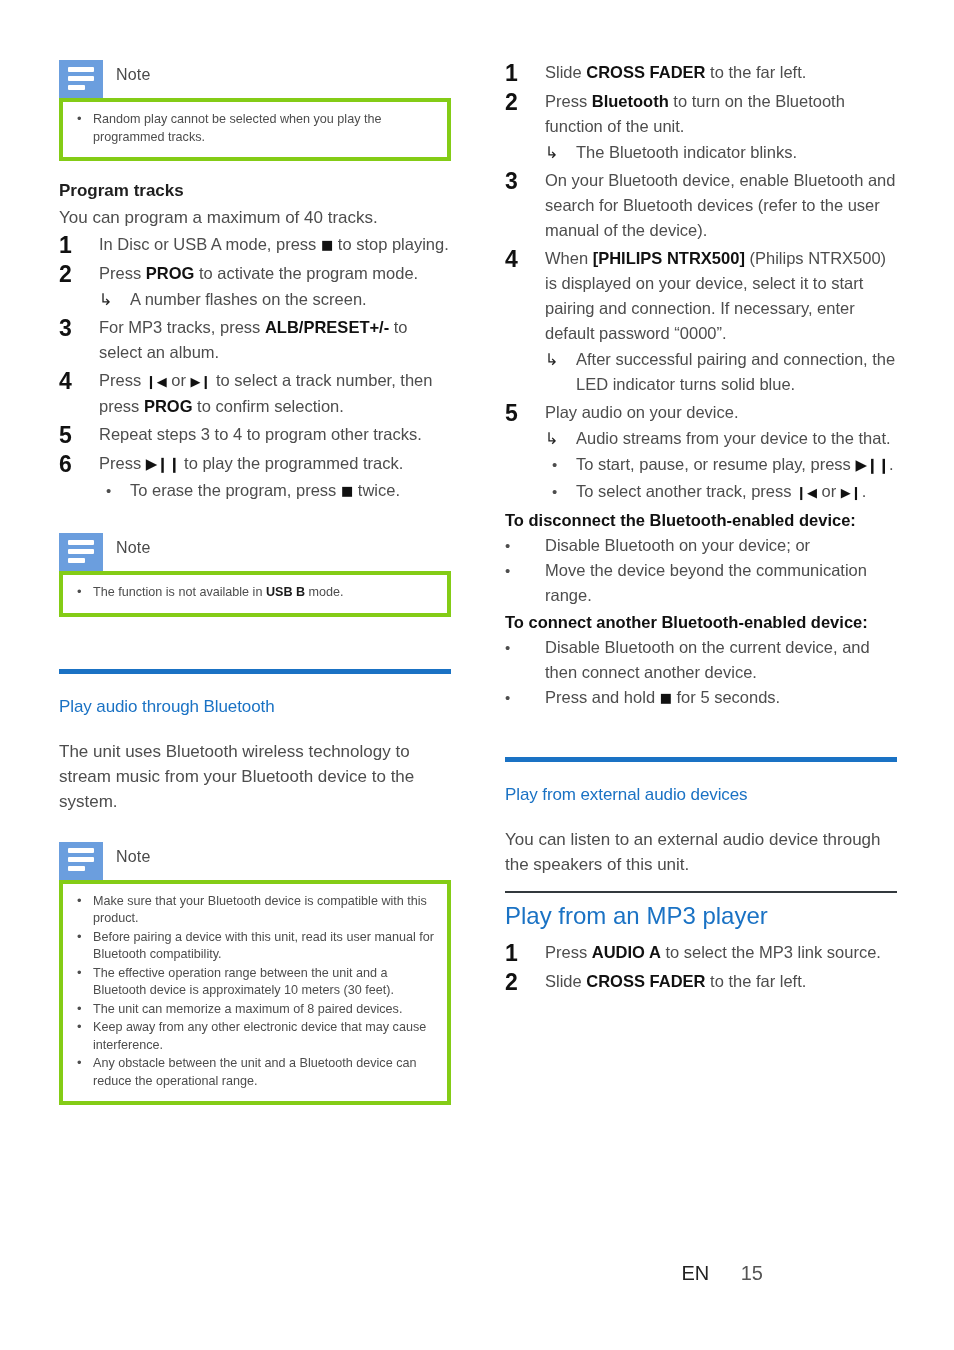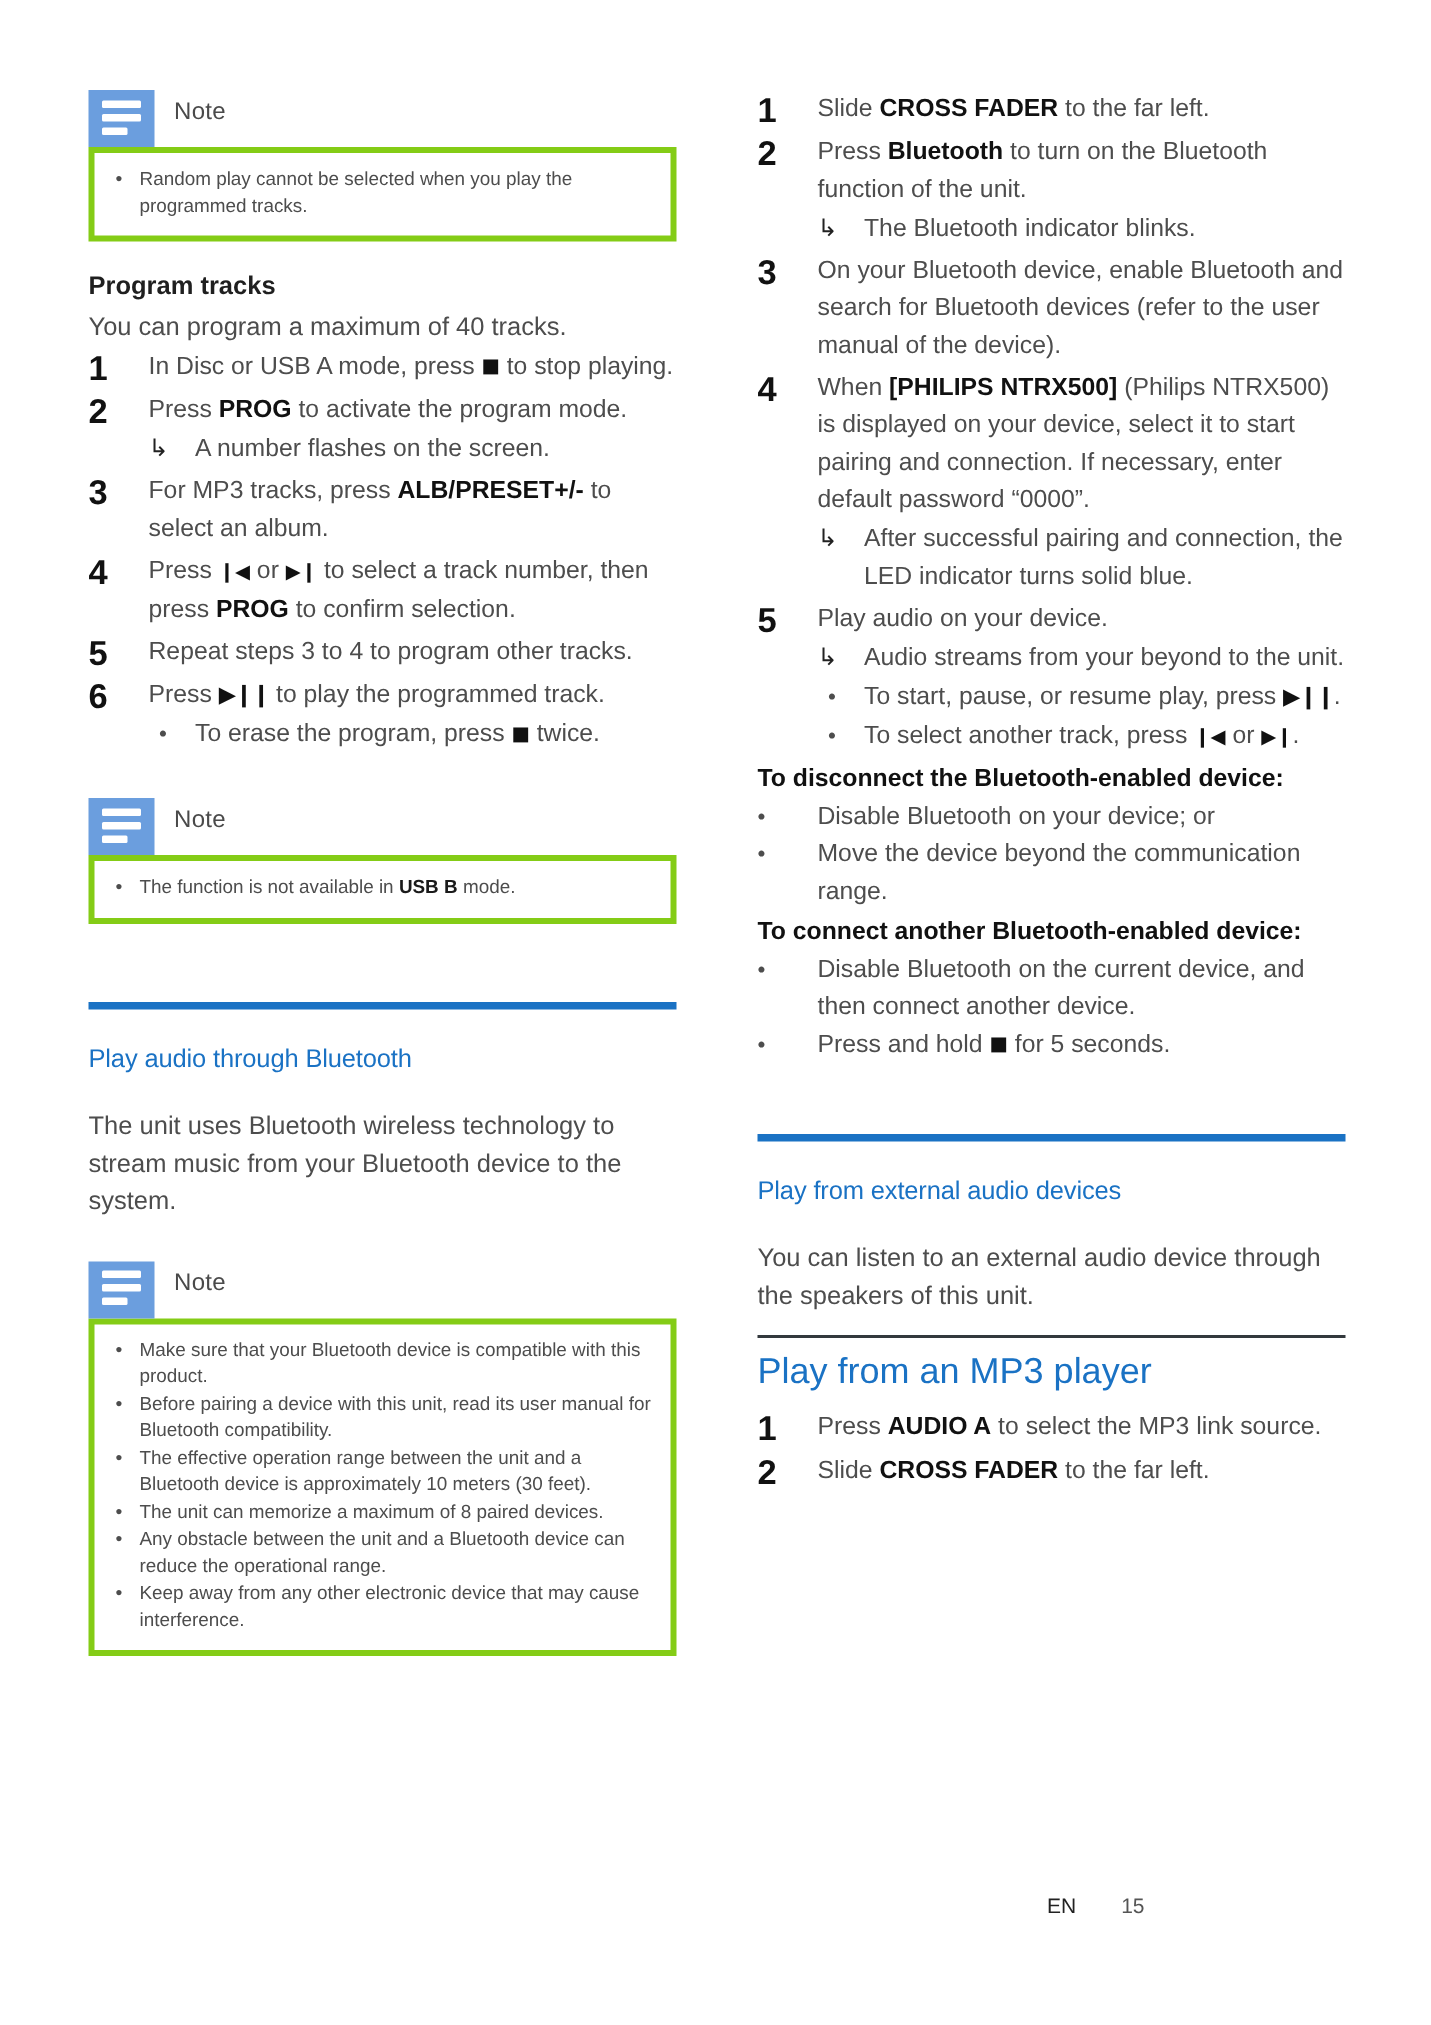--- a/index.html
+++ b/index.html
@@ -213,21 +213,21 @@
 
   
   .footer {
     position: absolute;
     left: 0;
     top: 1262px;
     width: 836px;
     text-align: right;
     padding-right: 73px;
     box-sizing: border-box;
-    font-size: 14px;
+    font-size: 20px;
     color: #3a3a3a;
   }
   .footer .en { font-weight: normal; color: #222; }
   .footer .pg { margin-left: 26px; color: #555; }
 </style>
 </head>
 <body>
 
 <div class="page">
 
@@ -332,22 +332,22 @@
             <i class="b3"></i>
         </div>
         <div class="note-title">Note</div>
       </div>
       <div class="note-body">
         <ul id="note3-list">
             <li>Make sure that your Bluetooth device is compatible with this product.</li>
             <li>Before pairing a device with this unit, read its user manual for Bluetooth compatibility.</li>
             <li>The effective operation range between the unit and a Bluetooth device is approximately 10 meters (30 feet).</li>
             <li>The unit can memorize a maximum of 8 paired devices.</li>
+            <li>Keep away from any other electronic device that may cause interference.</li>
             <li>Any obstacle between the unit and a Bluetooth device can reduce the operational range.</li>
-            <li>Keep away from any other electronic device that may cause interference.</li>
           </ul>
       </div>
     </div>
 
   </div>
 
   <div class="col col-right">
 
     <div class="steps" id="right-steps">
         <div class="step">
@@ -381,21 +381,21 @@
               <span class="arrow-body">After successful pairing and connection, the LED indicator turns solid blue.</span>
             </div>
           </div>
         </div>
         <div class="step">
           <div class="step-num">5</div>
           <div class="step-body">
             <div class="step-text">Play audio on your device.</div>
             <div class="arrow-line">
               <span class="arrow-mark">↳</span>
-              <span class="arrow-body">Audio streams from your beyond to the unit.</span>
+              <span class="arrow-body">Audio streams from your device to the that.</span>
             </div>
             <div class="bul-line">
               <span class="bul-mark">•</span>
               <span class="bul-body">To start, pause, or resume play, press <span class="gl gl-pp">▶</span><span class="gl gl-pp">❙</span><span class="gl gl-pp">❙</span>.</span>
             </div>
             <div class="bul-line">
               <span class="bul-mark">•</span>
               <span class="bul-body">To select another track, press <span class="gl gl-tr">❙◀</span> or <span class="gl gl-tr">▶❙</span>.</span>
             </div>
           </div>

